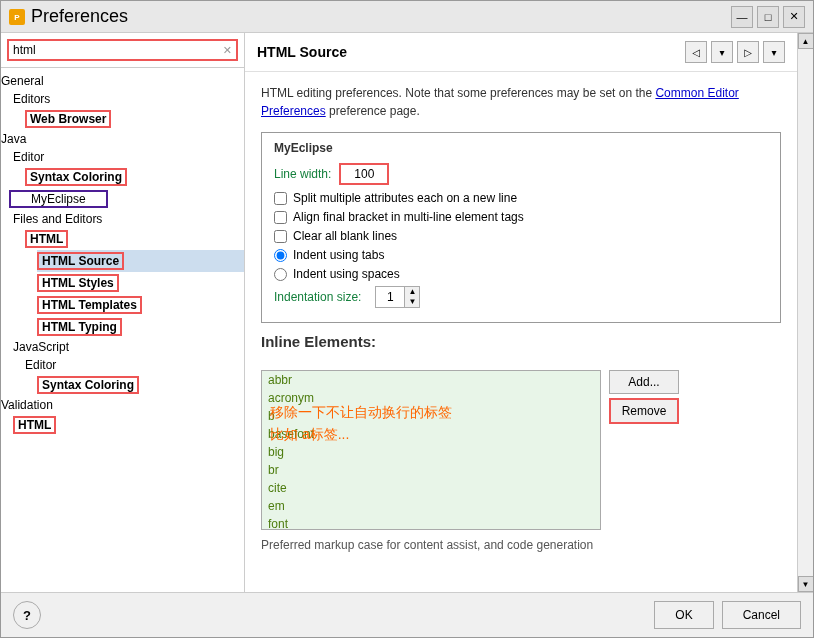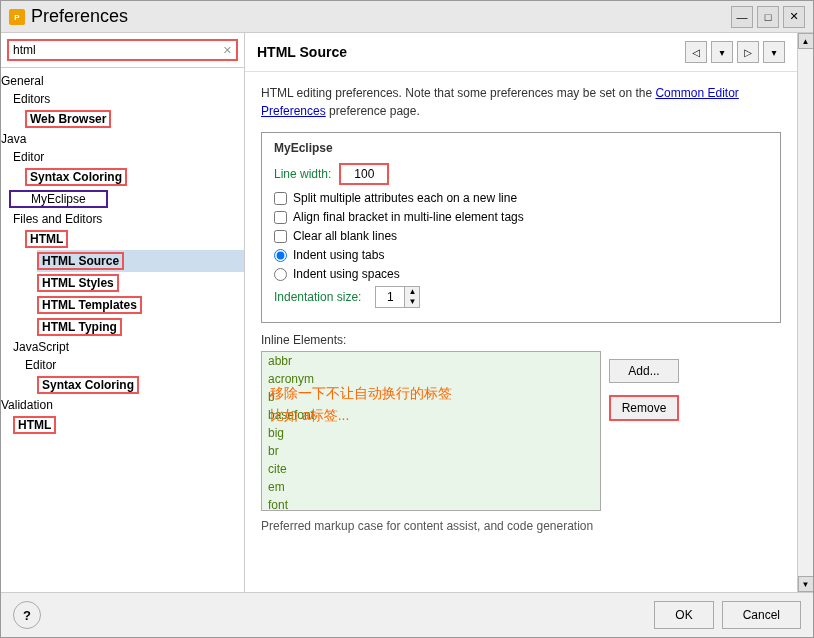--- a/index.html
+++ b/index.html
@@ -212,24 +212,24 @@
       margin: 0;
     }
     .radio-row {
       display: flex;
       align-items: center;
       margin-bottom: 5px;
       font-size: 12px;
       gap: 6px;
     }
     .inline-section-label {
-      font-size: 12px;
-      font-weight: normal;
+      font-size: 15px;
+      font-weight: bold;
       color: #333;
-      margin: 8px 0 4px 0;
+      margin: 8px 0 20px 0;
     }
     .inline-elements-container {
       display: flex;
       gap: 8px;
       align-items: flex-start;
     }
     .inline-list {
       border: 1px solid #aaa;
       background: #e8f5e8;
       width: 340px;
@@ -258,21 +258,20 @@
       flex-direction: column;
       gap: 4px;
     }
     .action-btn {
       padding: 4px 8px;
       font-size: 12px;
       background: #f0f0f0;
       border: 1px solid #aaa;
       cursor: pointer;
       min-width: 70px;
-      margin-top: 8px;
     }
     .action-btn.highlighted {
       border: 2px solid #e55;
     }
     .bottom-bar {
       padding: 8px 12px;
       border-top: 1px solid #ccc;
       display: flex;
       justify-content: flex-end;
       gap: 8px;

